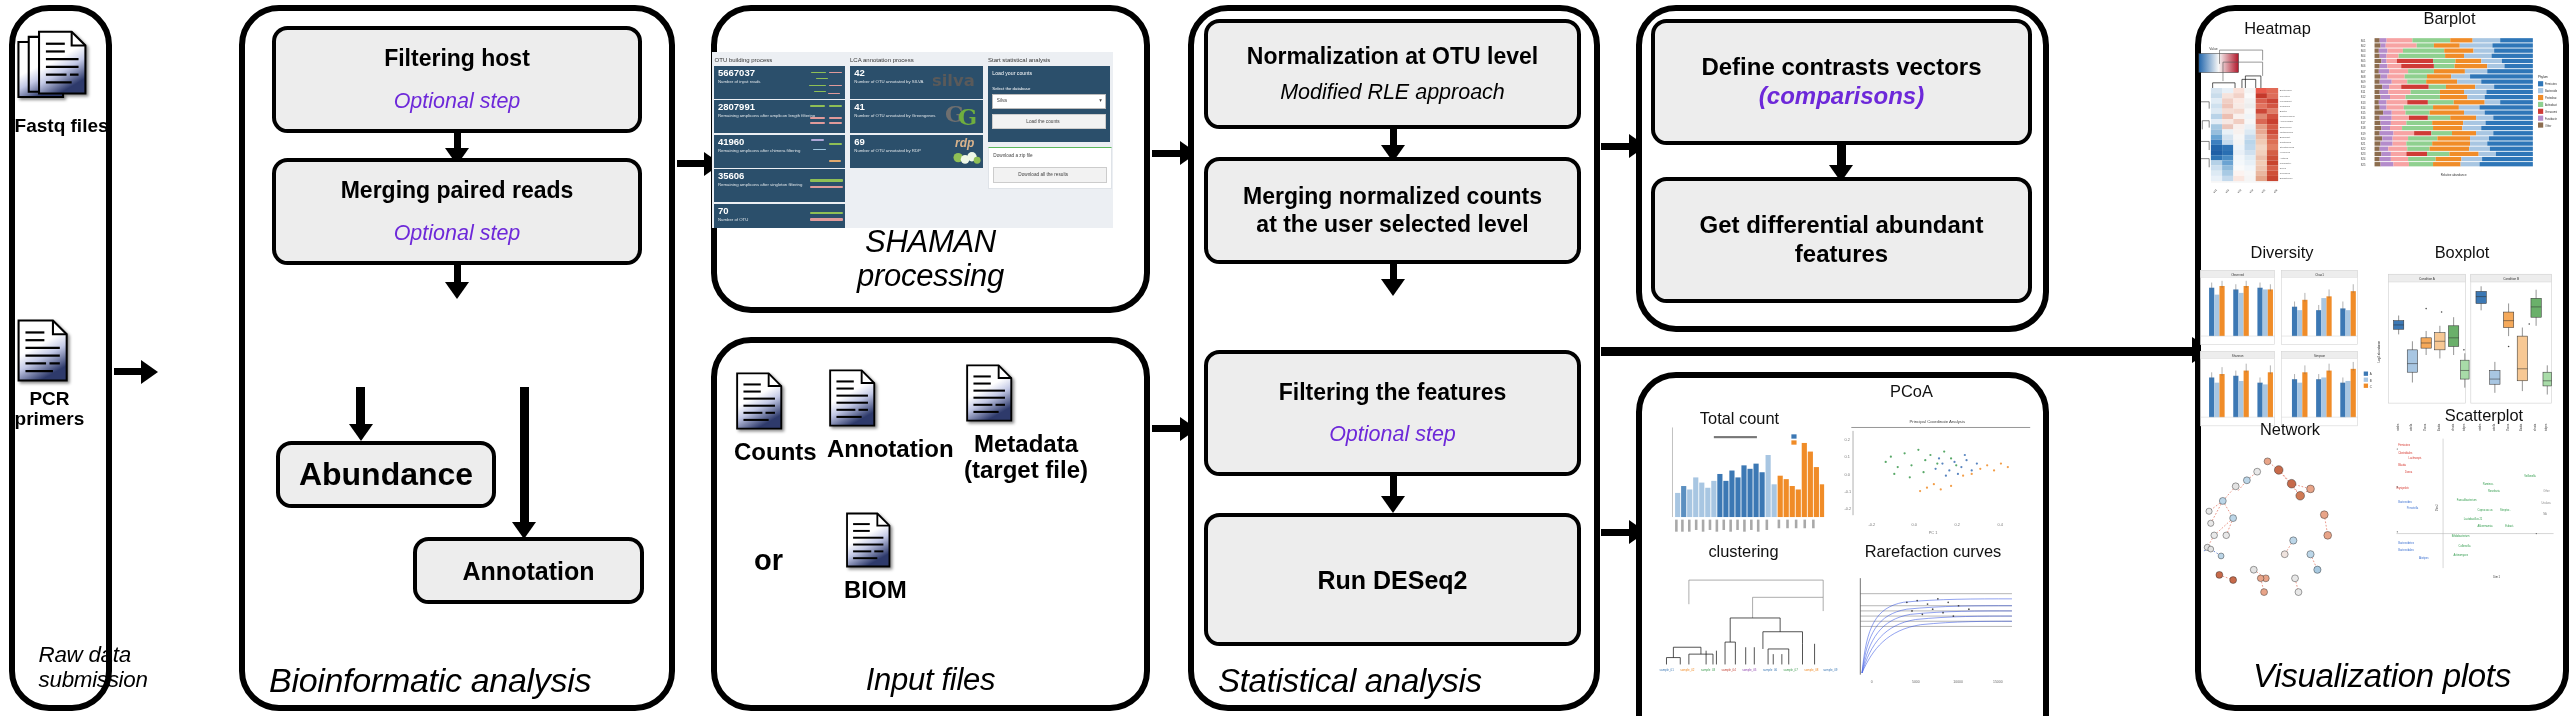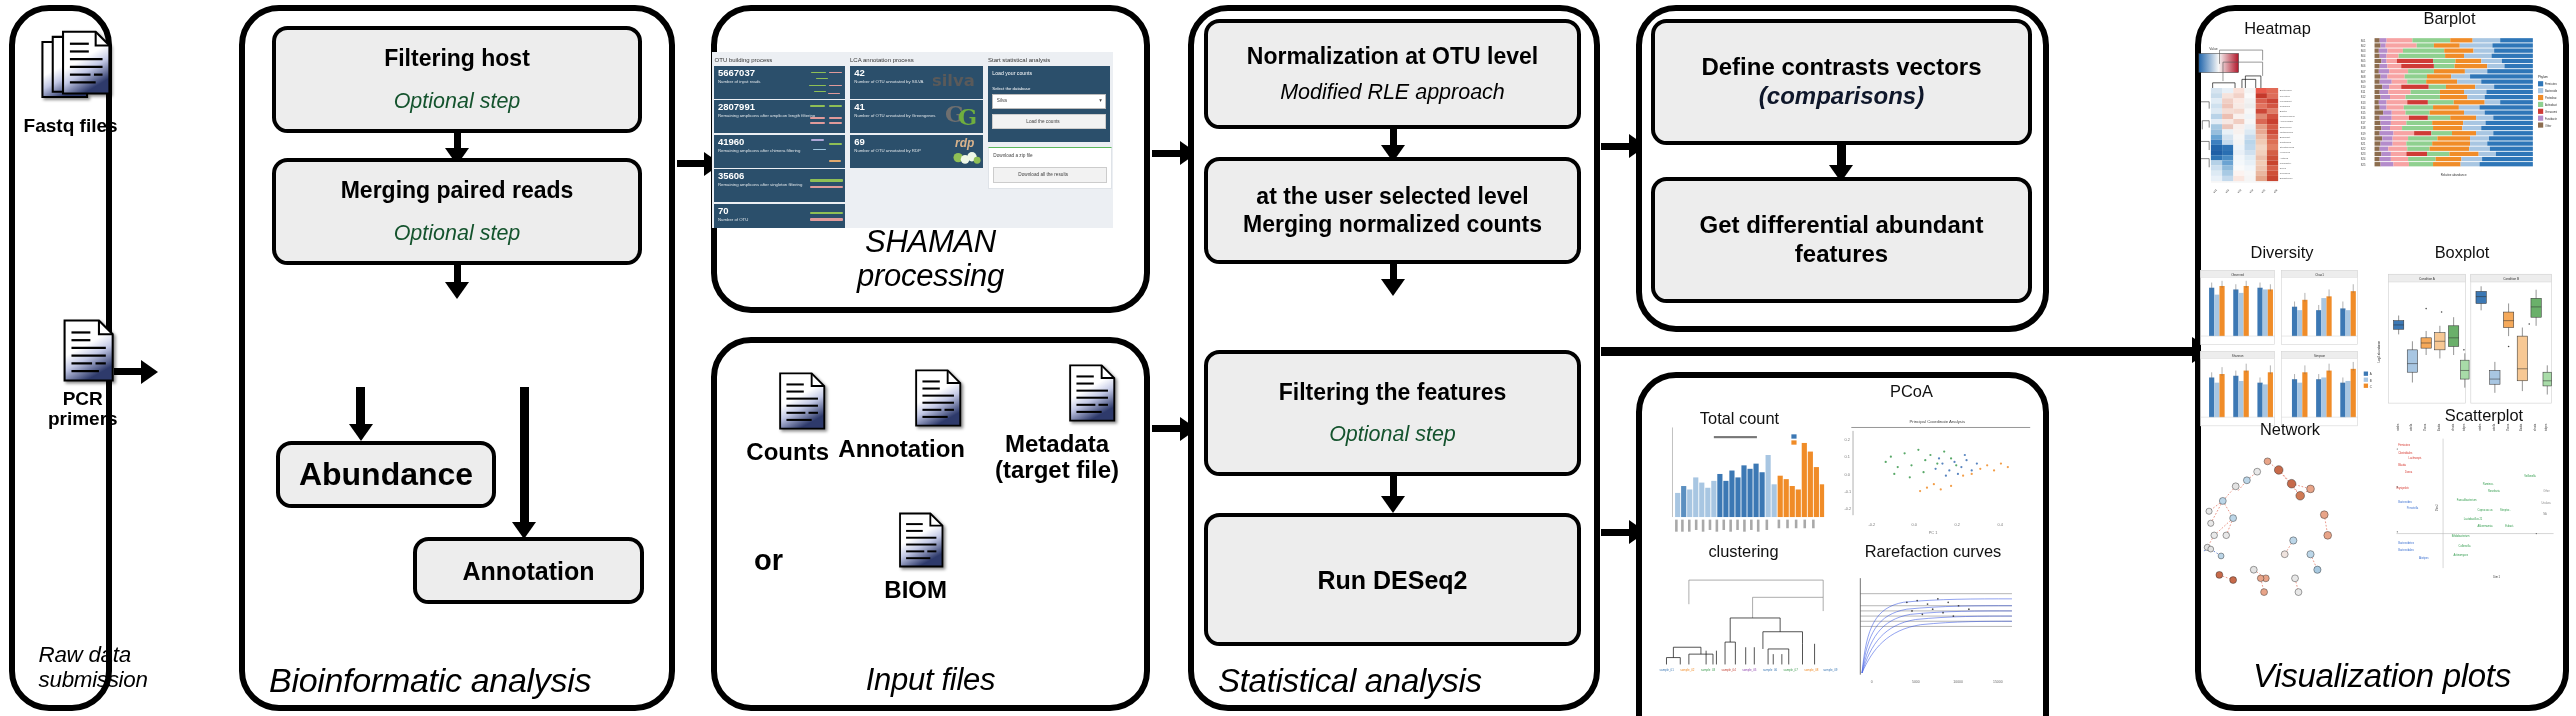--- a/index.html
+++ b/index.html
@@ -11,36 +11,36 @@
   .panel{position:absolute;border:6px solid #000;border-radius:40px;background:#fff;box-sizing:border-box;}
   .panel-title{position:absolute;bottom:5.2px;left:0;right:0;text-align:center;
      font-style:italic;font-weight:400;font-size:34px;color:#000;letter-spacing:-0.3px;white-space:nowrap;}
   .panel-title.left{text-align:left;padding-left:24px;}
 
   
   .box{position:absolute;box-sizing:border-box;background:#ededed;border:4.3px solid #000;border-radius:15.5px;
        display:flex;flex-direction:column;align-items:center;justify-content:center;text-align:center;
        font-weight:bold;color:#000;line-height:1.12;padding:3.4px 6.9px;}
   .box .sub{font-weight:normal;font-style:italic;margin-top:10.3px;}
-  .sub.red{color:#14532d;margin-top:17px;}
-  .sub.bolditalic{font-weight:bold;font-style:italic;color:#0f172a;margin-top:1.7px;}
+  .sub.red{color:#6d28d9;margin-top:17px;}
+  .sub.bolditalic{font-weight:bold;font-style:italic;color:#6d28d9;margin-top:1.7px;}
 
   
   .arrow-v{position:absolute;background:#000;}
   .arrow-v-head{position:absolute;width:0;height:0;border-left:12px solid transparent;border-right:12px solid transparent;border-top:17px solid #000;}
   .arrow-h{position:absolute;background:#000;}
   .arrow-h-head{position:absolute;width:0;height:0;border-top:12px solid transparent;border-bottom:12px solid transparent;border-left:17px solid #000;}
 
   
   .doc{position:relative;display:inline-block;}
   .doc svg{display:block;filter:drop-shadow(2.6px 2.6px 1.7px rgba(0,0,0,.45));}
   .icon-label{text-align:center;font-weight:bold;color:#000;line-height:1.05;}
 
   
-  .stack{position:absolute;display:flex;flex-direction:column;align-items:flex-end;}
+  .stack{position:absolute;display:flex;flex-direction:column;align-items:flex-start;}
 
   
   .shot{position:absolute;background:#eceff3;overflow:hidden;}
   .shot-col-title{position:absolute;font-size:6px;color:#333;white-space:nowrap;}
   .tile{position:absolute;background:#2b4f6b;color:#fff;overflow:hidden;}
   .tile .num{position:absolute;left:4.3px;top:2.6px;font-size:9.5px;font-weight:bold;line-height:1;}
   .tile .cap{position:absolute;left:4.3px;top:14.6px;font-size:4.3px;line-height:1.1;opacity:.85;width:78%;}
   .spark{position:absolute;height:1.7px;border-radius:0.9px;}
   .panel-right-card{position:absolute;background:#fff;border:0.9px solid #dfe3e8;}
   .prc-dark{position:absolute;background:#2b4f6b;}
@@ -378,22 +378,22 @@
   </div>
 
   <div class="box" style="left:1204px;top:19px;width:377px;height:110px;font-size:23px;">
     <span>Normalization at OTU level</span>
     <span class="sub" style="font-size:21.5px;">Modified RLE approach</span>
   </div>
   <div class="arrow-v" style="left:1390px;top:126px;width:6.9px;height:24px;"></div>
   <div class="arrow-v-head" style="left:1381px;top:145px;"></div>
 
   <div class="box" style="left:1204px;top:157px;width:377px;height:107px;font-size:23px;line-height:1.2;">
+    <span>Merging normalized counts</span>
     <span>at the user selected level</span>
-    <span>Merging normalized counts</span>
   </div>
   <div class="arrow-v" style="left:1390px;top:260px;width:6.9px;height:24px;"></div>
   <div class="arrow-v-head" style="left:1381px;top:279px;"></div>
 
   <div class="box" style="left:1204px;top:350px;width:377px;height:126px;font-size:23px;">
     <span>Filtering the features</span>
     <span class="sub red" style="font-size:21.5px;">Optional step</span>
   </div>
   <div class="arrow-v" style="left:1390px;top:472px;width:6.9px;height:29px;"></div>
   <div class="arrow-v-head" style="left:1381px;top:496px;"></div>

